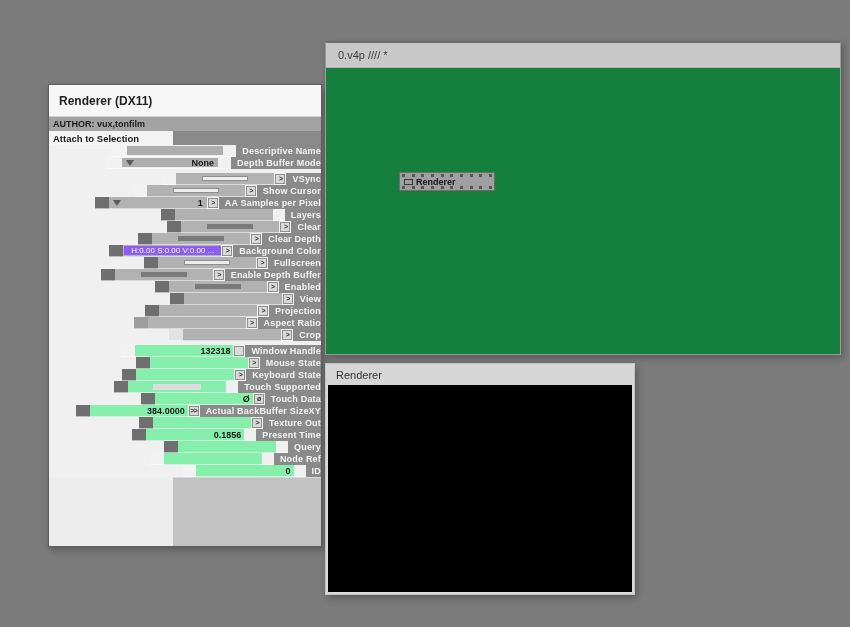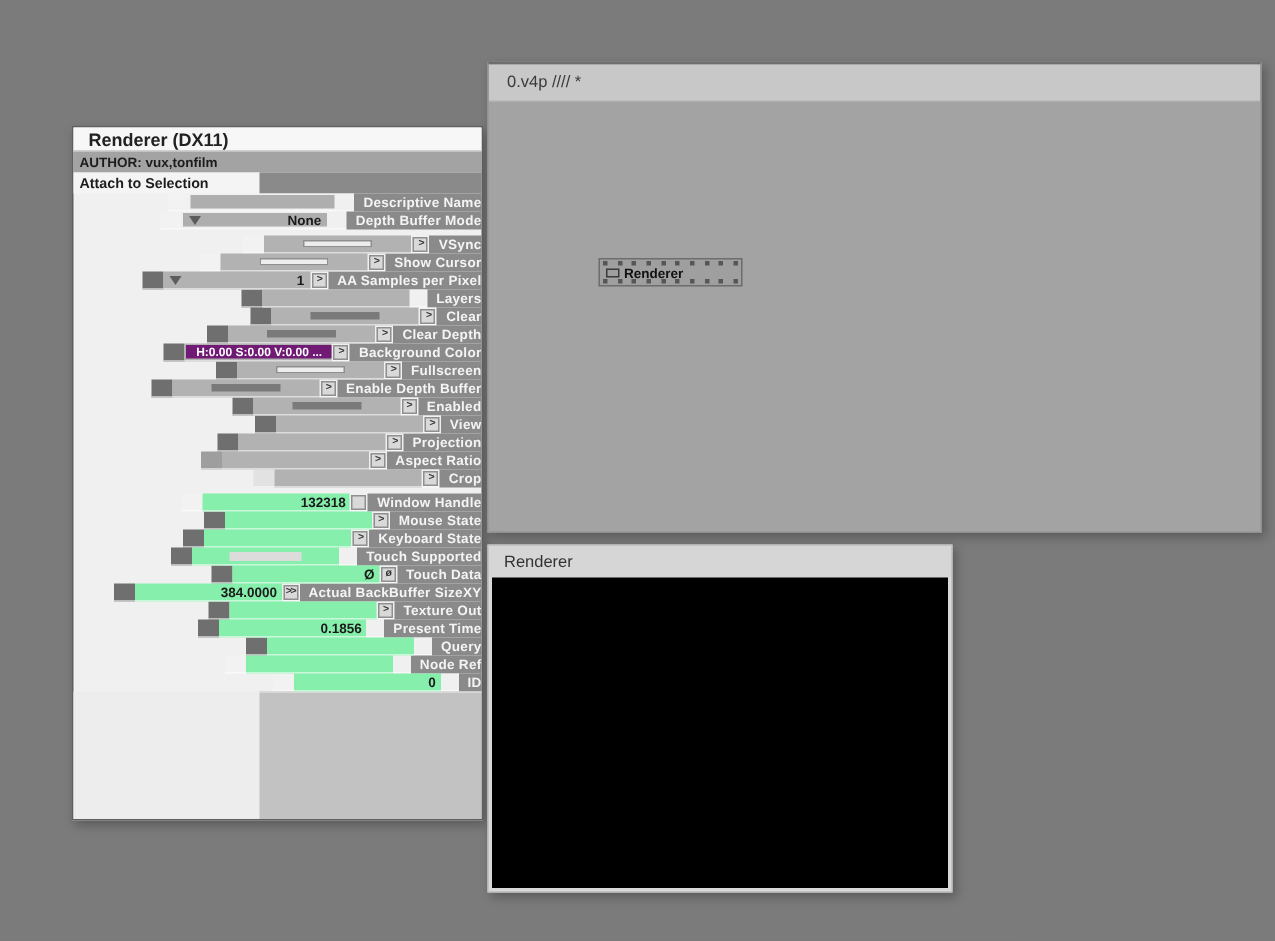--- a/index.html
+++ b/index.html
@@ -11,21 +11,21 @@
   }
   .window { position:absolute; box-shadow:2px 3px 7px rgba(0,0,0,0.28); }
 
   
   .inspector {
     left:48px; top:84px; width:274px; height:463px;
     background:#f0f0f0; border:1px solid #5f5f5f;
     display:flex; flex-direction:column;
   }
   .insp-title {
-    height:16px; background:#f7f7f7; border-bottom:1px solid #cfcfcf;
+    height:32px; background:#f7f7f7; border-bottom:1px solid #cfcfcf;
     font-size:12px; font-weight:600; color:#222;
     display:flex; align-items:center; padding-left:10px; flex:0 0 auto;
   }
   .insp-author {
     height:14px; background:#a3a3a3;
     font-size:9px; font-weight:bold; color:#1c1c1c;
     display:flex; align-items:center; padding-left:4px; flex:0 0 auto;
   }
   .insp-attach-row { height:14px; display:flex; flex:0 0 auto; }
   .insp-attach {
@@ -56,21 +56,21 @@
   .tri { width:0; height:0; border-left:4px solid transparent; border-right:4px solid transparent;
          border-top:6px solid #5c5c5c; margin-left:4px; flex:0 0 auto; }
   .dd-val { flex:1; text-align:right; padding-right:4px; }
   .num-val { flex:1; text-align:right; padding-right:3px; }
   .bar { margin:auto; }
   .bar-off  { width:46px; height:5px; background:#ededed; border:1px solid #8f8f8f; }
   .bar-on   { width:46px; height:5px; background:#7a7a7a; }
   .bar-light{ width:48px; height:6px; background:#dcdcdc; }
   .color-field {
     position:absolute; left:1px; right:0; top:1px; bottom:1px;
-    background:#701a75; color:#fff; font-size:8px; font-weight:bold;
+    background:#8b5cf6; color:#fff; font-size:8px; font-weight:normal;
     display:flex; align-items:center; justify-content:center; white-space:nowrap; overflow:hidden;
   }
   .cell-spread {
     width:12px; flex:0 0 auto; background:#f0f0f0;
     border-bottom:1px solid rgba(255,255,255,0.55);
     display:flex; align-items:center; justify-content:center;
   }
   .spread-box {
     width:10px; height:10px; background:#d9d9d9; border:1px solid #8f8f8f;
     font-size:7px; font-weight:bold; color:#333; line-height:8px; text-align:center;
@@ -84,21 +84,21 @@
   .divider { height:4px; display:flex; flex-direction:column; flex:0 0 auto; }
   .divider .d1 { height:2px; background:#6a6a6a; }
   .divider .d2 { height:2px; background:#d6d6d6; }
   .insp-footer { flex:1; display:flex; }
   .insp-footer .f-left { width:124px; background:#ededed; }
   .insp-footer .f-right { flex:1; background:#c2c2c2; border-top:1px solid #d8d8d8; }
 
   
   .patch {
     left:325px; top:41px; width:516px; height:314px;
-    background:#a3a3a3; border:1px solid #9a9a9a; border-top:2px solid #6e6e6e;
+    background:#15803d; border:1px solid #9a9a9a; border-top:2px solid #6e6e6e;
   }
   .patch-title {
     height:25px; background:#c8c8c8; border-bottom:1px solid #b0b0b0;
     font-size:11px; color:#3a3a3a; display:flex; align-items:center; padding-left:12px;
   }
   .node {
     position:absolute; left:73px; top:129px; width:96px; height:19px;
     background:#9f9f9f; border:1px solid #6d6d6d;
     display:flex; align-items:center;
   }

